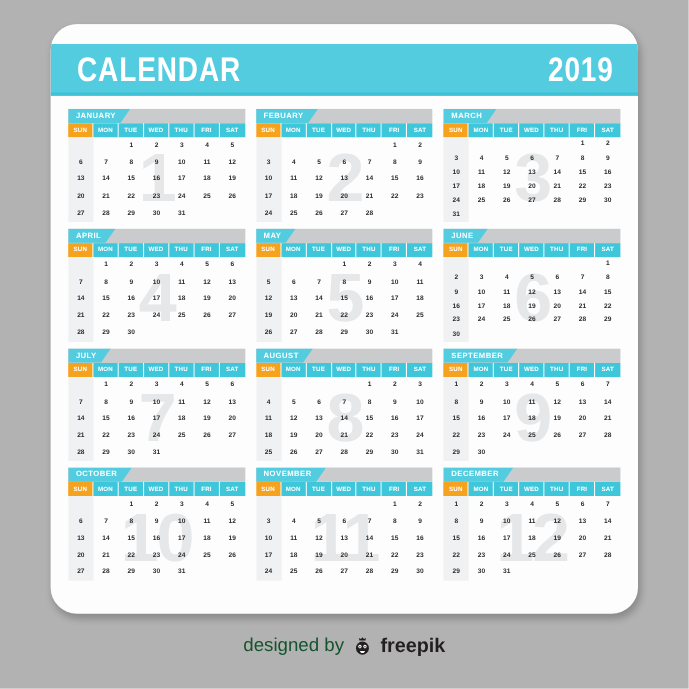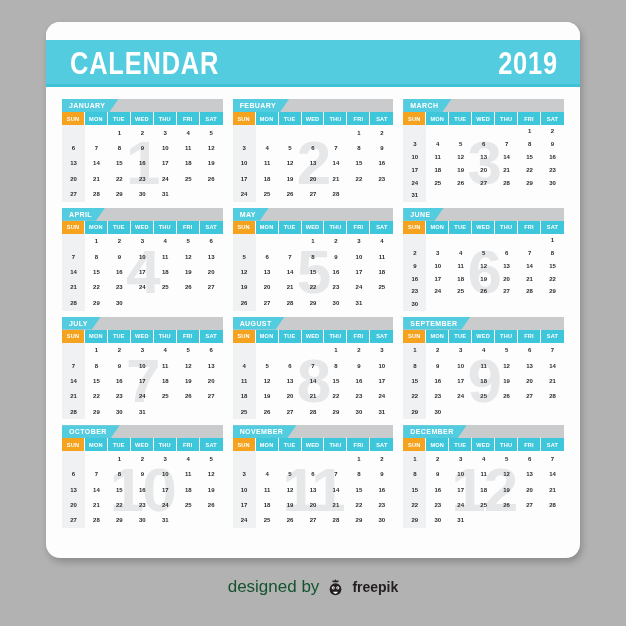--- a/index.html
+++ b/index.html
@@ -20,21 +20,21 @@
   }
 
   
   .card {
     position: absolute;
     left: 46px;
     top: 22px;
     width: 534px;
     height: 536px;
     background: #fdfdfd;
-    border-radius: 14px;
+    border-radius: 24px;
     box-shadow: 2px 4px 7px rgba(0,0,0,0.22);
     overflow: hidden;
   }
   .card-top-strip {
     height: 18px;
     background: #fdfdfd;
   }
 
   
   .header-bar {
@@ -188,21 +188,21 @@
     align-items: center;
     justify-content: center;
     gap: 7px;
   }
   .footer-text {
     font-size: 17px;
     color: #14532d;
     font-family: "Liberation Sans", sans-serif;
   }
   .footer-brand {
-    font-size: 14px;
+    font-size: 18px;
     font-weight: bold;
     color: #231f20;
     font-family: "Liberation Sans", sans-serif;
   }
   .freepik-logo {
     display: inline-block;
     width: 19px;
     height: 19px;
     position: relative;
   }

